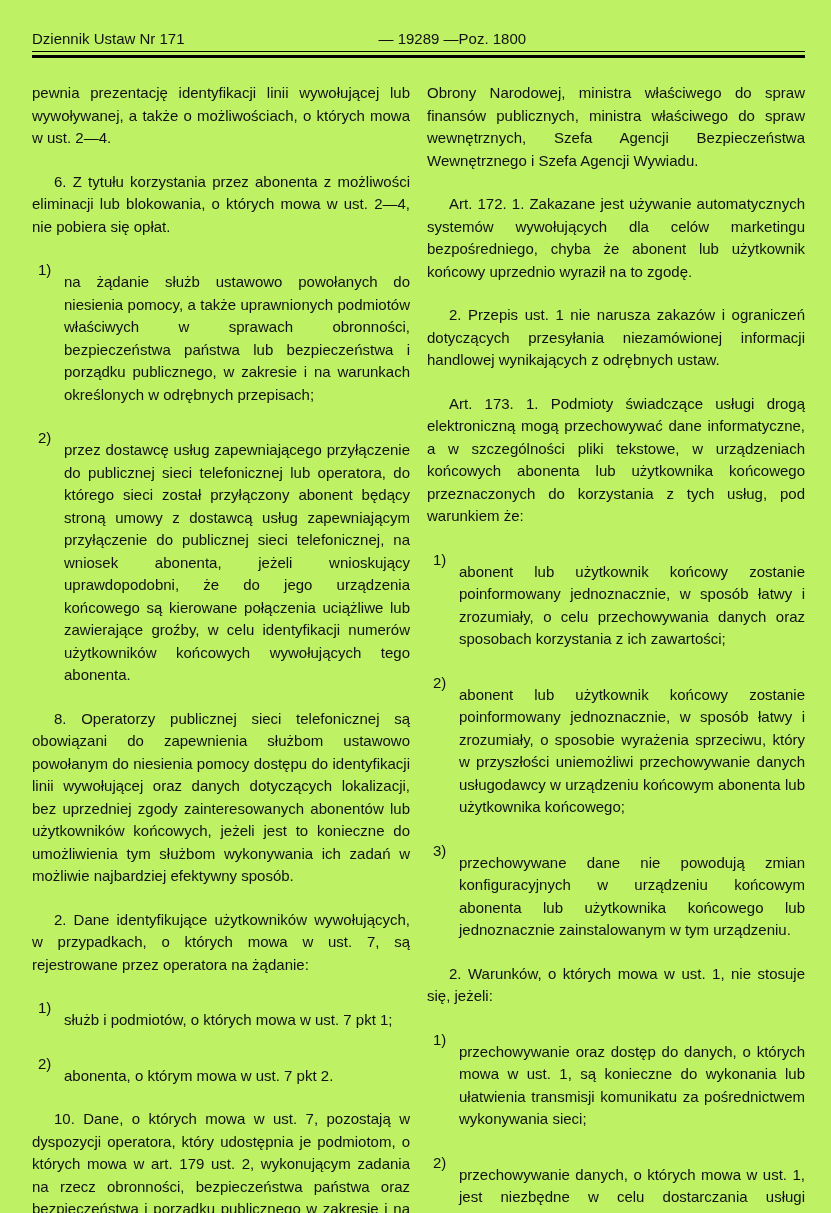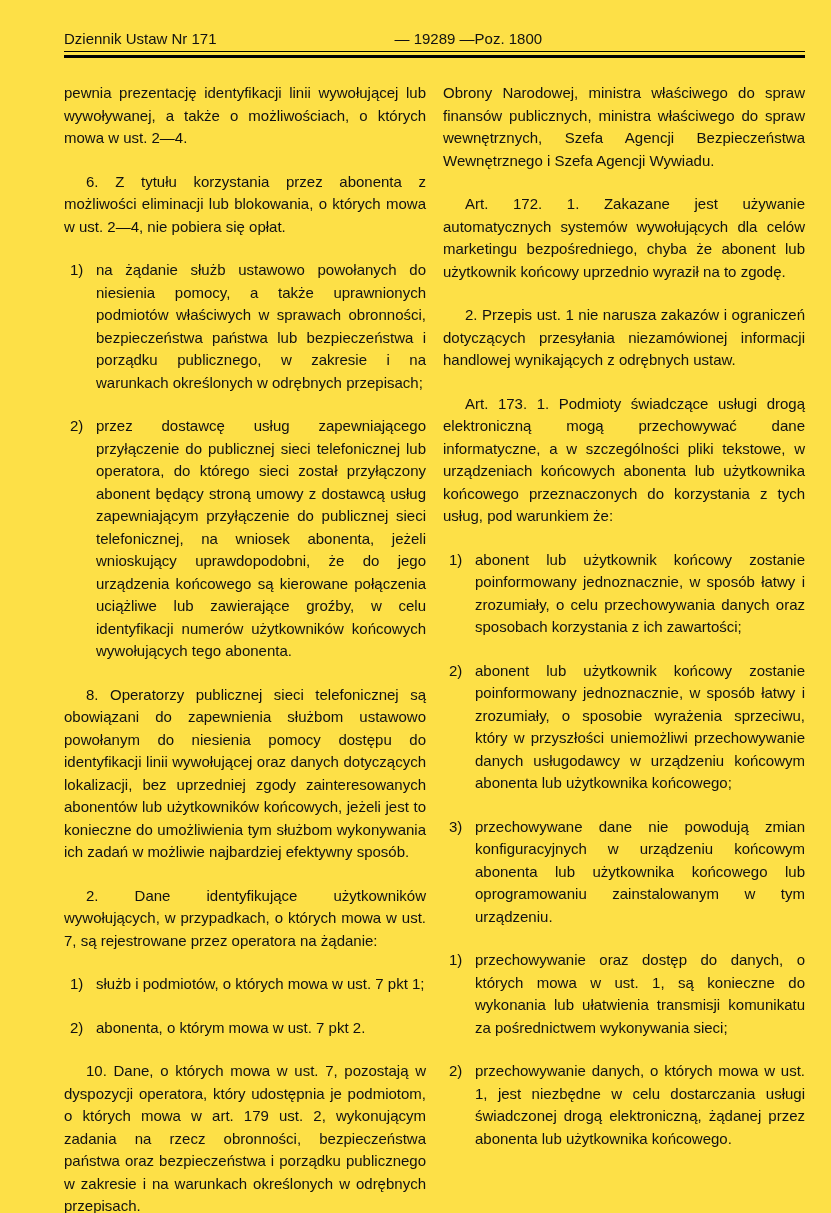--- a/index.html
+++ b/index.html
@@ -5,26 +5,25 @@
   html, body {
     margin: 0;
     padding: 0;
     background: #e8e8e8;
   }
   .page {
     position: relative;
     width: 831px;
     height: 1213px;
     margin: 0 auto;
-    background: #fde047;
+    background: #bef264;
     color: #111;
     font-family: "Liberation Sans", "DejaVu Sans", sans-serif;
     overflow: hidden;
     box-sizing: border-box;
-    padding-left: 32px;
   }
   .running-head {
     display: flex;
     align-items: baseline;
     padding: 30px 26px 0 32px;
     font-size: 15px;
     line-height: 1.2;
   }
   .running-head .rh-left  { flex: 1; text-align: left; }
   .running-head .rh-center{ flex: 0 0 auto; text-align: center; }
@@ -59,20 +58,21 @@
     margin: 0 0 21px 0;
     padding-left: 6px;
   }
   .item .marker {
     flex: 0 0 26px;
     text-align: left;
   }
   .item .itext {
     flex: 1;
     text-align: justify;
+    margin-top: 12px;
   }
 </style>
 </head>
 <body>
 
 <div class="page">
   <div class="running-head">
     <span class="rh-left">Dziennik Ustaw Nr 171</span>
     <span class="rh-center">— 19289 —</span>
     <span class="rh-right">Poz. 1800</span>
@@ -111,22 +111,23 @@
         <div class="item">
           <span class="marker">1)</span>
           <span class="itext">abonent lub użytkownik końcowy zostanie poinformowany jednoznacznie, w sposób łatwy i zrozumiały, o celu przechowywania danych oraz sposobach korzystania z ich zawartości;</span>
         </div>
         <div class="item">
           <span class="marker">2)</span>
           <span class="itext">abonent lub użytkownik końcowy zostanie poinformowany jednoznacznie, w sposób łatwy i zrozumiały, o sposobie wyrażenia sprzeciwu, który w przyszłości uniemożliwi przechowywanie danych usługodawcy w urządzeniu końcowym abonenta lub użytkownika końcowego;</span>
         </div>
         <div class="item">
           <span class="marker">3)</span>
-          <span class="itext">przechowywane dane nie powodują zmian konfiguracyjnych w urządzeniu końcowym abonenta lub użytkownika końcowego lub oprogramowaniu zainstalowanym w tym urządzeniu.</span>
+          <span class="itext">przechowywane dane nie powodują zmian konfiguracyjnych w urządzeniu końcowym abonenta lub użytkownika końcowego lub jednoznacznie zainstalowanym w tym urządzeniu.</span>
         </div>
+        <p class="para indent">2. Warunków, o których mowa w ust. 1, nie stosuje się, jeżeli:</p>
         <div class="item">
           <span class="marker">1)</span>
           <span class="itext">przechowywanie oraz dostęp do danych, o których mowa w ust. 1, są konieczne do wykonania lub ułatwienia transmisji komunikatu za pośrednictwem wykonywania sieci;</span>
         </div>
         <div class="item">
           <span class="marker">2)</span>
           <span class="itext">przechowywanie danych, o których mowa w ust. 1, jest niezbędne w celu dostarczania usługi świadczonej drogą elektroniczną, żądanej przez abonenta lub użytkownika końcowego.</span>
         </div>
       </div>
   </div>

